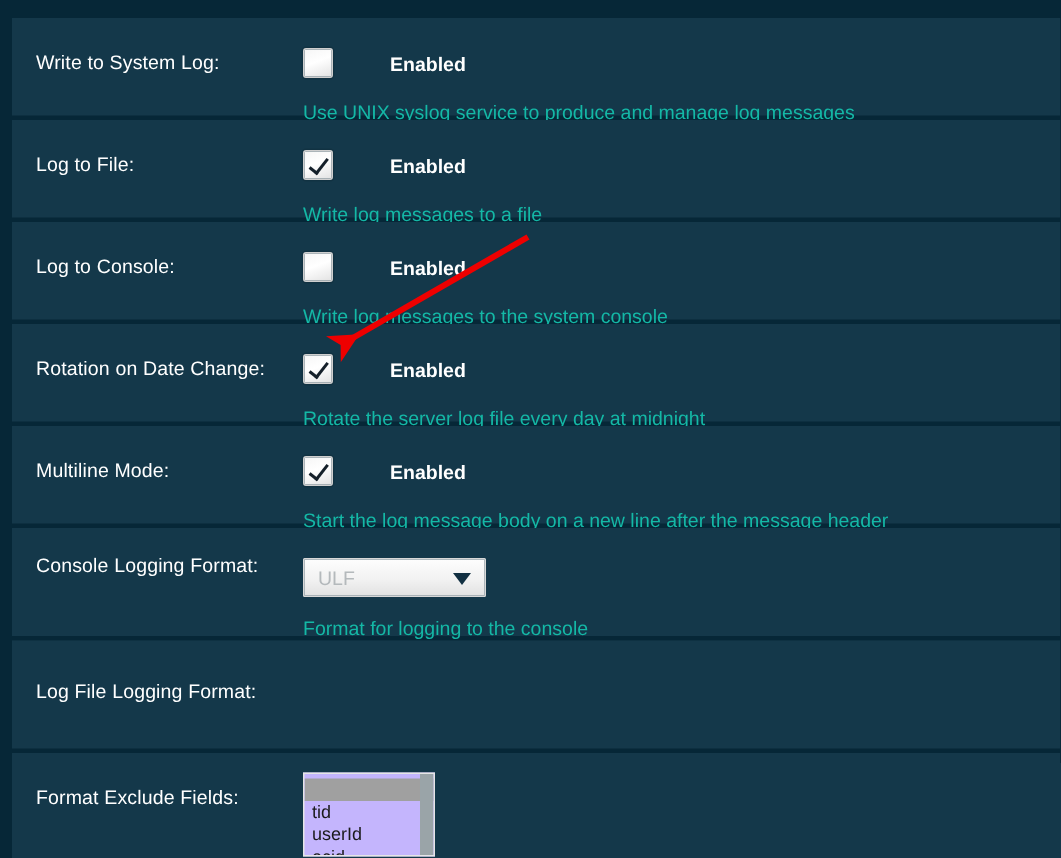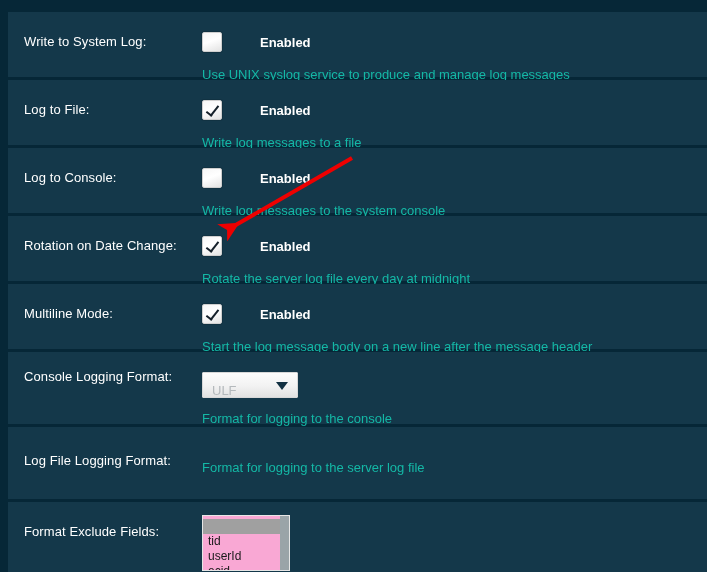--- a/index.html
+++ b/index.html
@@ -99,28 +99,28 @@
     color: #ffffff;
     font-size: 13px;
     font-weight: bold;
     margin-left: 14px;
     white-space: nowrap;
     padding-left: 24px;
   }
 
   
   .ddl {
-    width: 96px;
+    width: 122px;
     height: 26px;
     background: linear-gradient(180deg, #fdfdfd 0%, #f2f2f2 55%, #e2e2e2 100%);
     border: 1px solid #d8d8d8;
     border-radius: 1px;
     position: relative;
     display: flex;
-    align-items: flex-end;
+    align-items: center;
     padding: 0 0 0 9px;
     cursor: pointer;
   }
 
   .ddl-text {
     color: #b4b9bc;
     font-size: 13px;
     line-height: 13px;
     user-select: none;
   }
@@ -134,21 +134,21 @@
     height: 0;
     border-left: 6px solid transparent;
     border-right: 6px solid transparent;
     border-top: 8px solid #123042;
   }
 
   
   .listbox {
     width: 88px;
     height: 56px;
-    background: #f9a8d4;
+    background: #c4b5fd;
     border: 1px solid #e6e6e6;
     overflow: hidden;
     position: relative;
     padding: 3px 0 0 0;
     cursor: pointer;
   }
 
   .listbox-scroll {
     position: absolute;
     right: 0;
@@ -265,21 +265,20 @@
       </div>
       <div class="prop-help" style="margin-top:13px">Format for logging to the console</div>
     </div>
   </div>
 
   <div class="prop-row" style="height:75px">
     <div class="prop-label-cell" style="padding-top:26px">
       <div class="prop-label">Log File Logging Format:</div>
     </div>
     <div class="prop-value-cell" style="padding-top:20px">
-      <div class="prop-help" style="margin-top:13px">Format for logging to the server log file</div>
     </div>
   </div>
 
   <div class="prop-row" style="height:80px;border-bottom:none">
     <div class="prop-label-cell" style="padding-top:22px">
       <div class="prop-label">Format Exclude Fields:</div>
     </div>
     <div class="prop-value-cell" style="padding-top:13px">
       <div class="listbox">
         <div class="lb-opt selected">&nbsp;</div>

